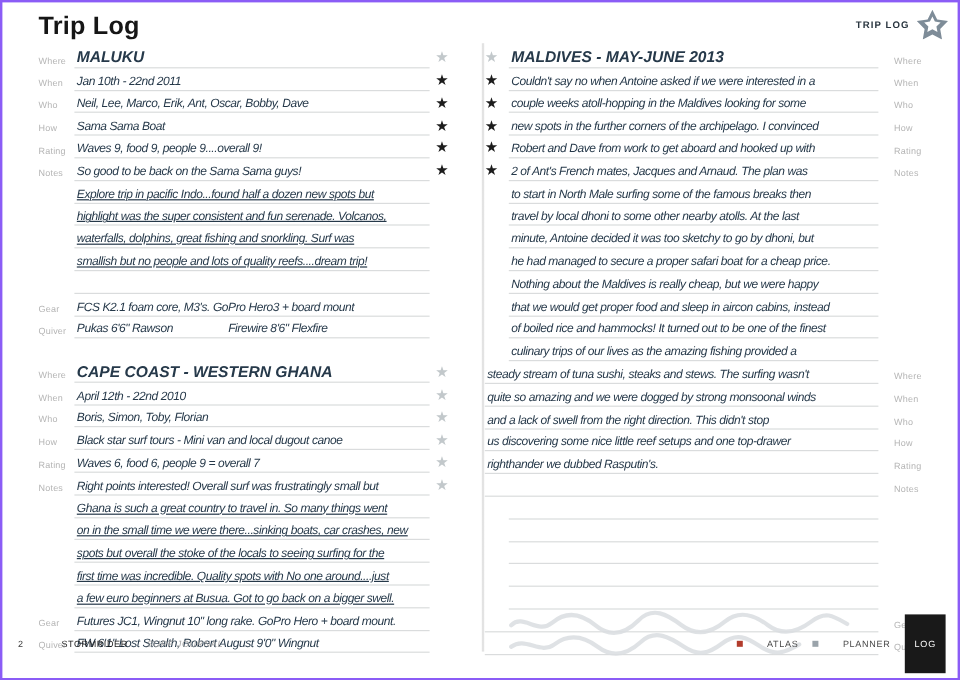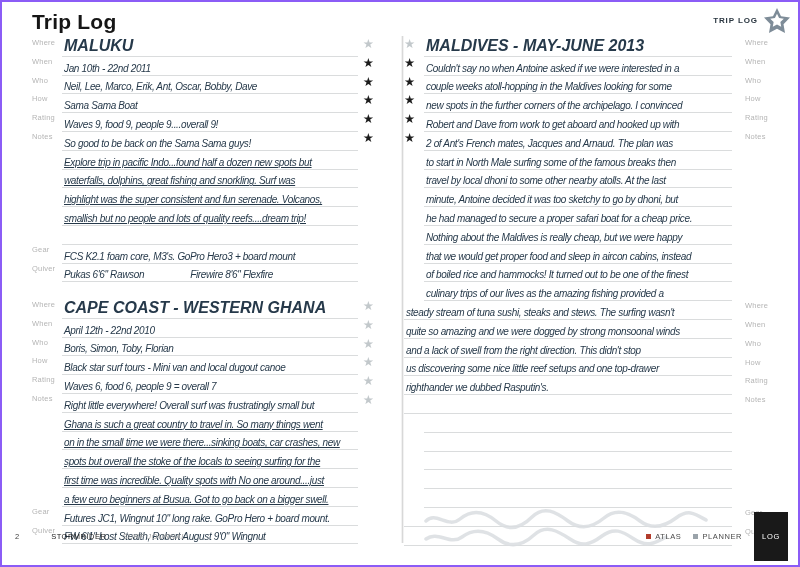--- a/index.html
+++ b/index.html
@@ -13,53 +13,53 @@
   .corner-badge .lbl-txt { font-size:8px; font-weight:bold; letter-spacing:.9px; color:#2a3640; }
 
   .spine { position:absolute; top:34px; bottom:22px; left:399px; width:3px;
            background:linear-gradient(to right, rgba(255,255,255,0), #d8d8d8, rgba(255,255,255,0)); }
 
   .page { position:absolute; top:0; bottom:0; }
   .page.left  { left:30px;  width:342px; }
   .page.right { left:402px; width:370px; }
   .entry { position:absolute; left:0; right:0; }
 
-  .row { display:flex; height:18.8px; }
+  .row { display:flex; align-items:flex-end; height:18.8px; }
   .lbl { flex:none; width:30px; font-size:7.5px; color:#b5b5b5; padding-bottom:2px; letter-spacing:.2px; }
   .page.right .lbl { width:42px; padding-left:13px; }
 
   .content { flex:1; min-width:0; display:flex; align-items:flex-end;
              border-bottom:1px solid #dadcdd; padding:0 2px 1px 2px;
              white-space:nowrap; overflow:hidden; }
 
   .star { flex:none; width:16px; text-align:right; font-size:12.5px; line-height:1;
           padding-bottom:2px; color:#c2c8cb; }
   .star.filled { color:#1c1c1c; }
   .page.right .star { width:20px; text-align:left; }
 
   .page.left  .row.lp .content { margin-left:30px; margin-right:16px;text-decoration:underline; }
   .page.left  .row.lg .content { margin-right:16px; }
   .page.right .row.rm .content { }
   .page.right .row.rp .content { margin-left:20px; margin-right:42px; }
 
   .hw { font-family:"Liberation Sans", sans-serif; font-style:italic; font-size:10px;
         letter-spacing:-0.35px; color:#26394a; }
-  .hw.title { font-size:16px; font-weight:bold; letter-spacing:0; }
+  .hw.title { font-size:13px; font-weight:bold; letter-spacing:0; }
   .q2 { margin-left:46px; }
 
   .scribble { position:absolute; left:18px; top:505px; }
 
   .footer { position:absolute; left:13px; right:10px; bottom:4px; display:flex;
             justify-content:space-between; align-items:center; font-size:7.5px; }
   .f-left { display:flex; align-items:baseline; }
   .pagenum { color:#3d3d3d; margin-right:12px; }
   .brand { font-weight:normal; color:#1b1b1b; letter-spacing:.5px;padding-left:20px; }
   .brand-sub { color:#a6a6a6; letter-spacing:.5px; margin-left:16px;font-style:italic; }
   .f-right { display:flex; align-items:center; gap:12px; color:#4a4a4a; }
-  .nav-item { display:flex; align-items:center; gap:4px; letter-spacing:.6px; cursor:pointer; }
+  .nav-item { display:flex; align-items:center; gap:20px; letter-spacing:.6px; cursor:pointer; }
   .bullet { width:5px; height:5px; display:inline-block; }
   .bullet.atlas { background:#b23c2c; }
   .bullet.planner { background:#9aa3aa; }
   .log-badge { background:#191919; color:#ffffff; padding:20px 8px; letter-spacing:.7px; cursor:pointer; }
 </style>
 </head>
 <body>
 
 <div class="sheet">
 
@@ -105,24 +105,24 @@
       </div>
       <div class="row">
         <span class="lbl">Notes</span>
         <span class="content hw">So good to be back on the Sama Sama guys!</span>
         <span class="star filled">★</span>
       </div>
       <div class="row lp">
           <span class="content hw">Explore trip in pacific Indo...found half a dozen new spots but</span>
         </div>
       <div class="row lp">
+          <span class="content hw">highlight was the super consistent and fun serenade. Volcanos,</span>
+        </div>
+      <div class="row lp">
           <span class="content hw">waterfalls, dolphins, great fishing and snorkling. Surf was</span>
-        </div>
-      <div class="row lp">
-          <span class="content hw">highlight was the super consistent and fun serenade. Volcanos,</span>
         </div>
       <div class="row lp">
           <span class="content hw">smallish but no people and lots of quality reefs....dream trip!</span>
         </div>
       <div class="row lp">
           <span class="content"></span>
         </div>
       <div class="row lg">
         <span class="lbl">Gear</span>
         <span class="content hw">FCS K2.1 foam core, M3's. GoPro Hero3 + board mount</span>
@@ -157,21 +157,21 @@
         <span class="content hw">Black star surf tours - Mini van and local dugout canoe</span>
         <span class="star">★</span>
       </div>
       <div class="row">
         <span class="lbl">Rating</span>
         <span class="content hw">Waves 6, food 6, people 9 = overall 7</span>
         <span class="star">★</span>
       </div>
       <div class="row">
         <span class="lbl">Notes</span>
-        <span class="content hw">Right little everywhere! Overall surf was frustratingly small but</span>
+        <span class="content hw">Right points interested! Overall surf was frustratingly small but</span>
         <span class="star">★</span>
       </div>
       <div class="row lp">
           <span class="content hw">Ghana is such a great country to travel in. So many things went</span>
         </div>
       <div class="row lp">
           <span class="content hw">on in the small time we were there...sinking boats, car crashes, new</span>
         </div>
       <div class="row lp">
           <span class="content hw">spots but overall the stoke of the locals to seeing surfing for the</span>

